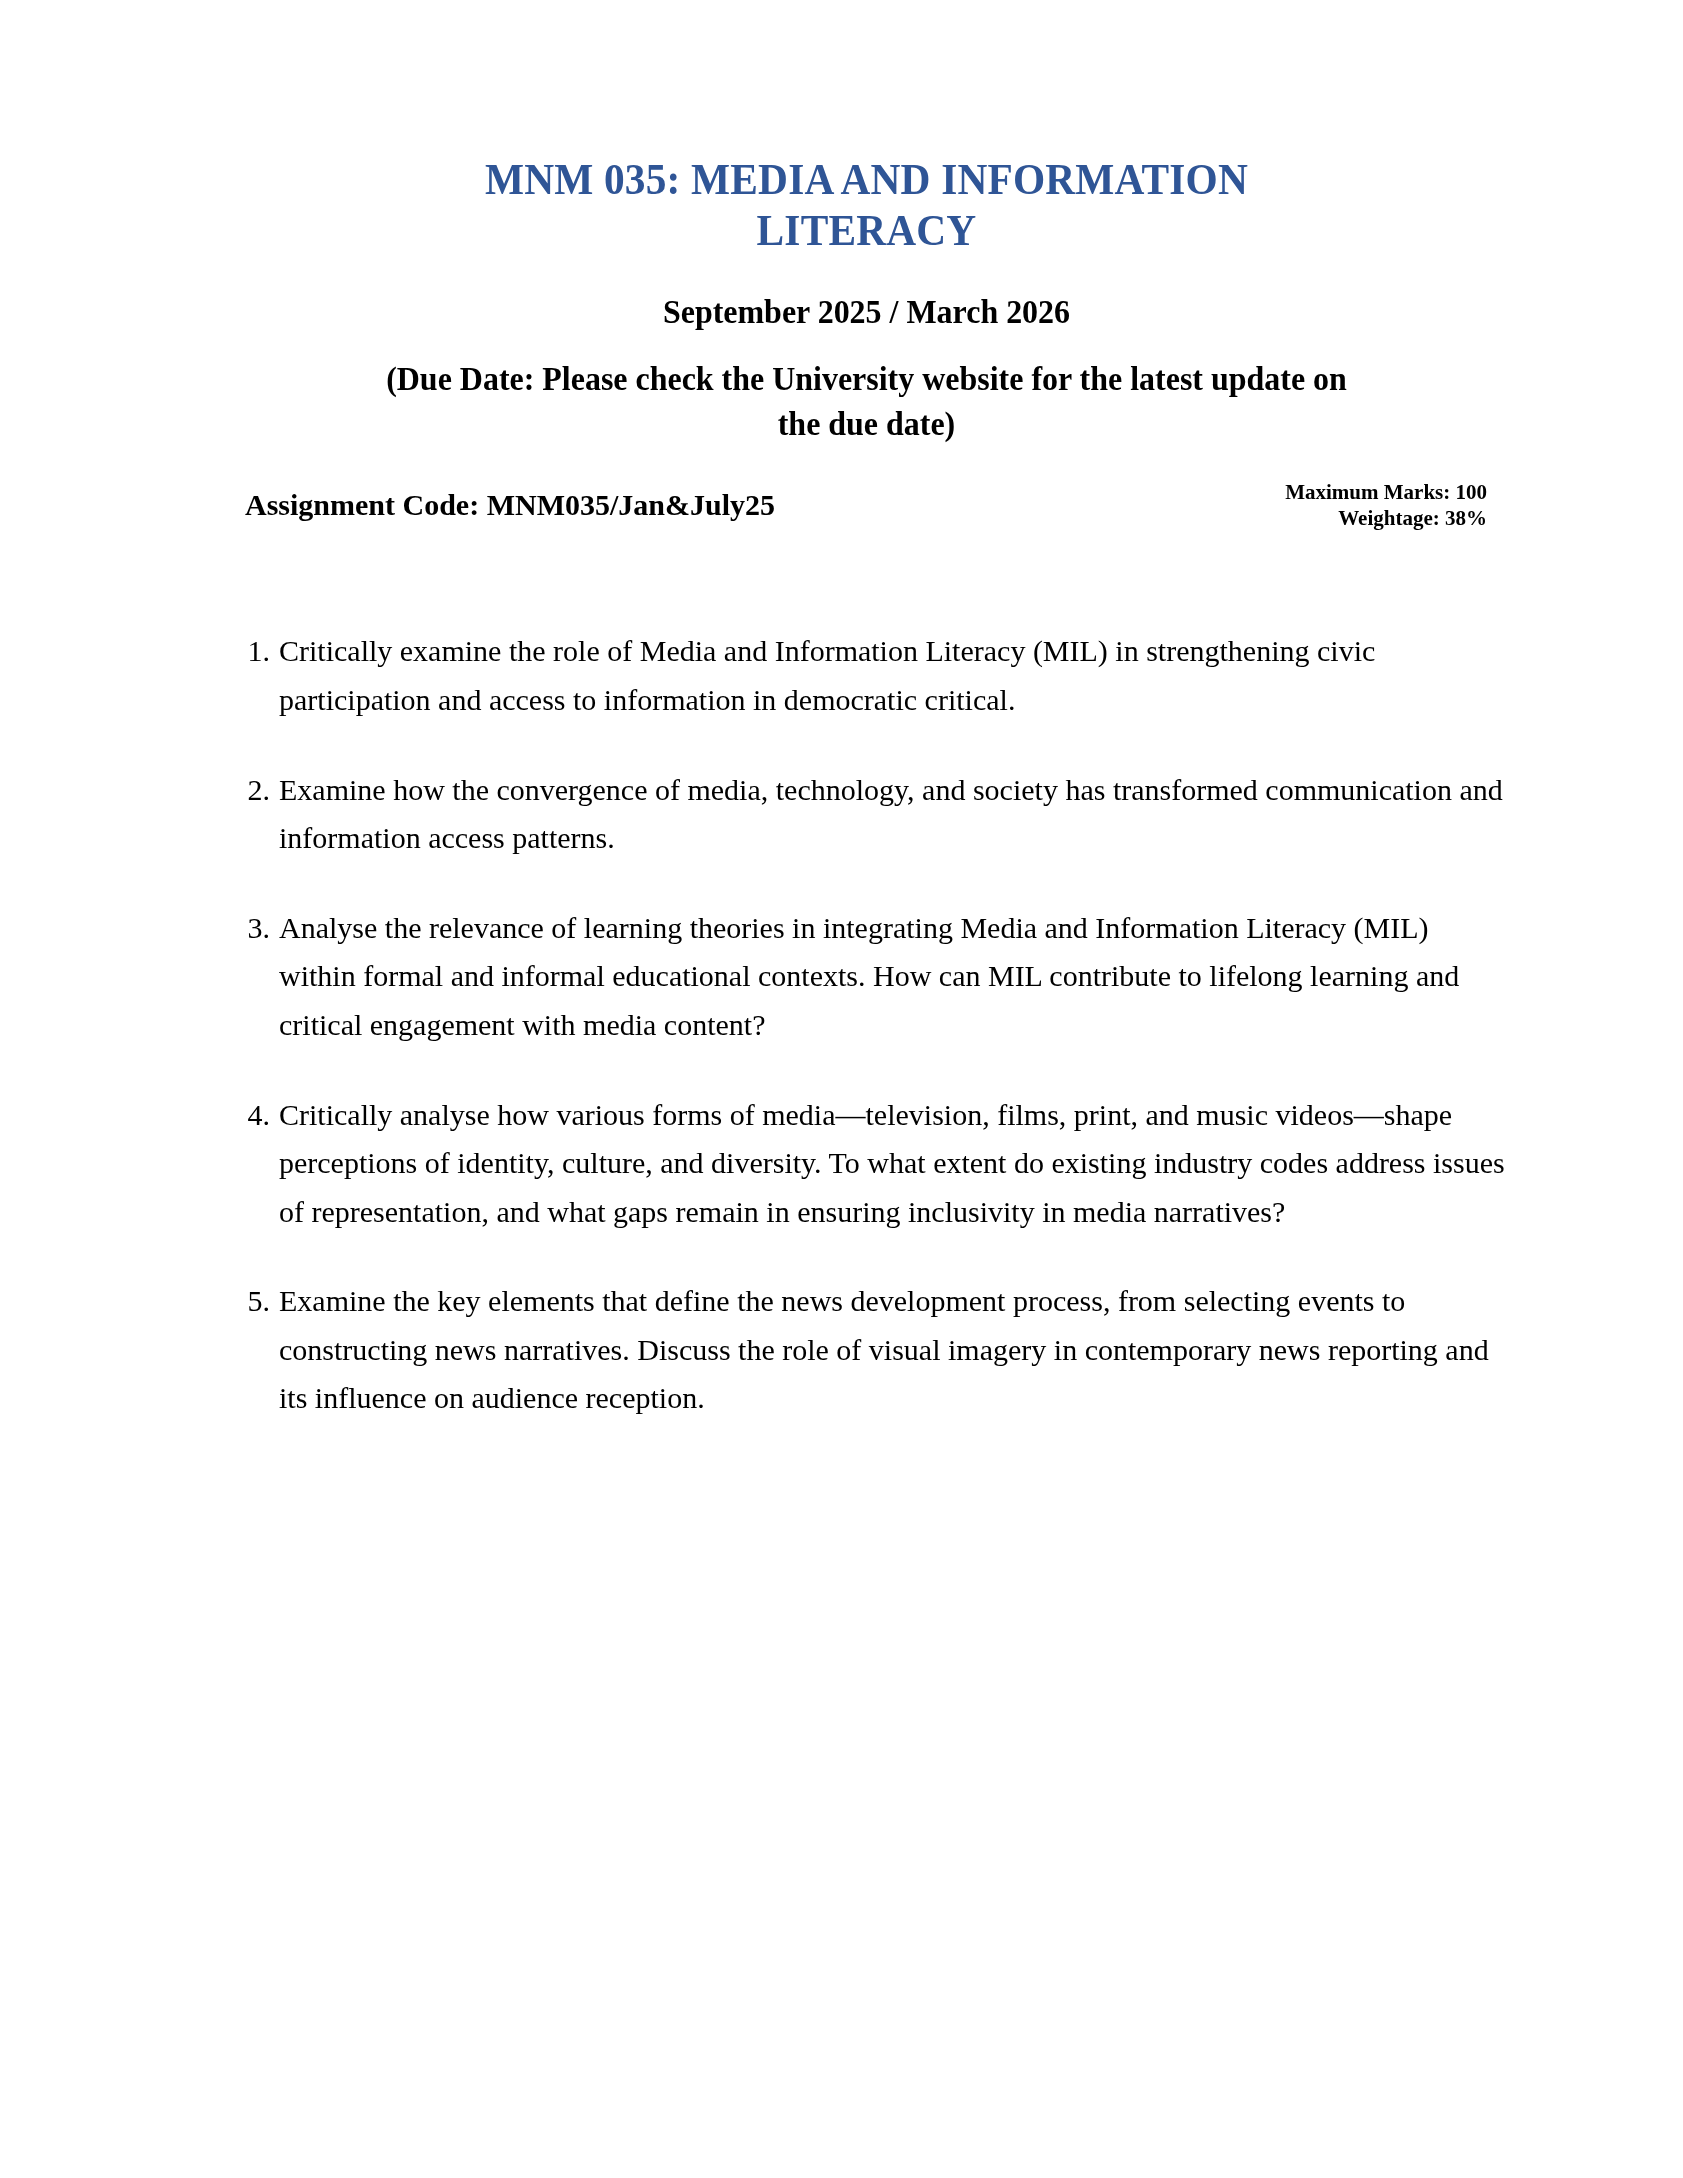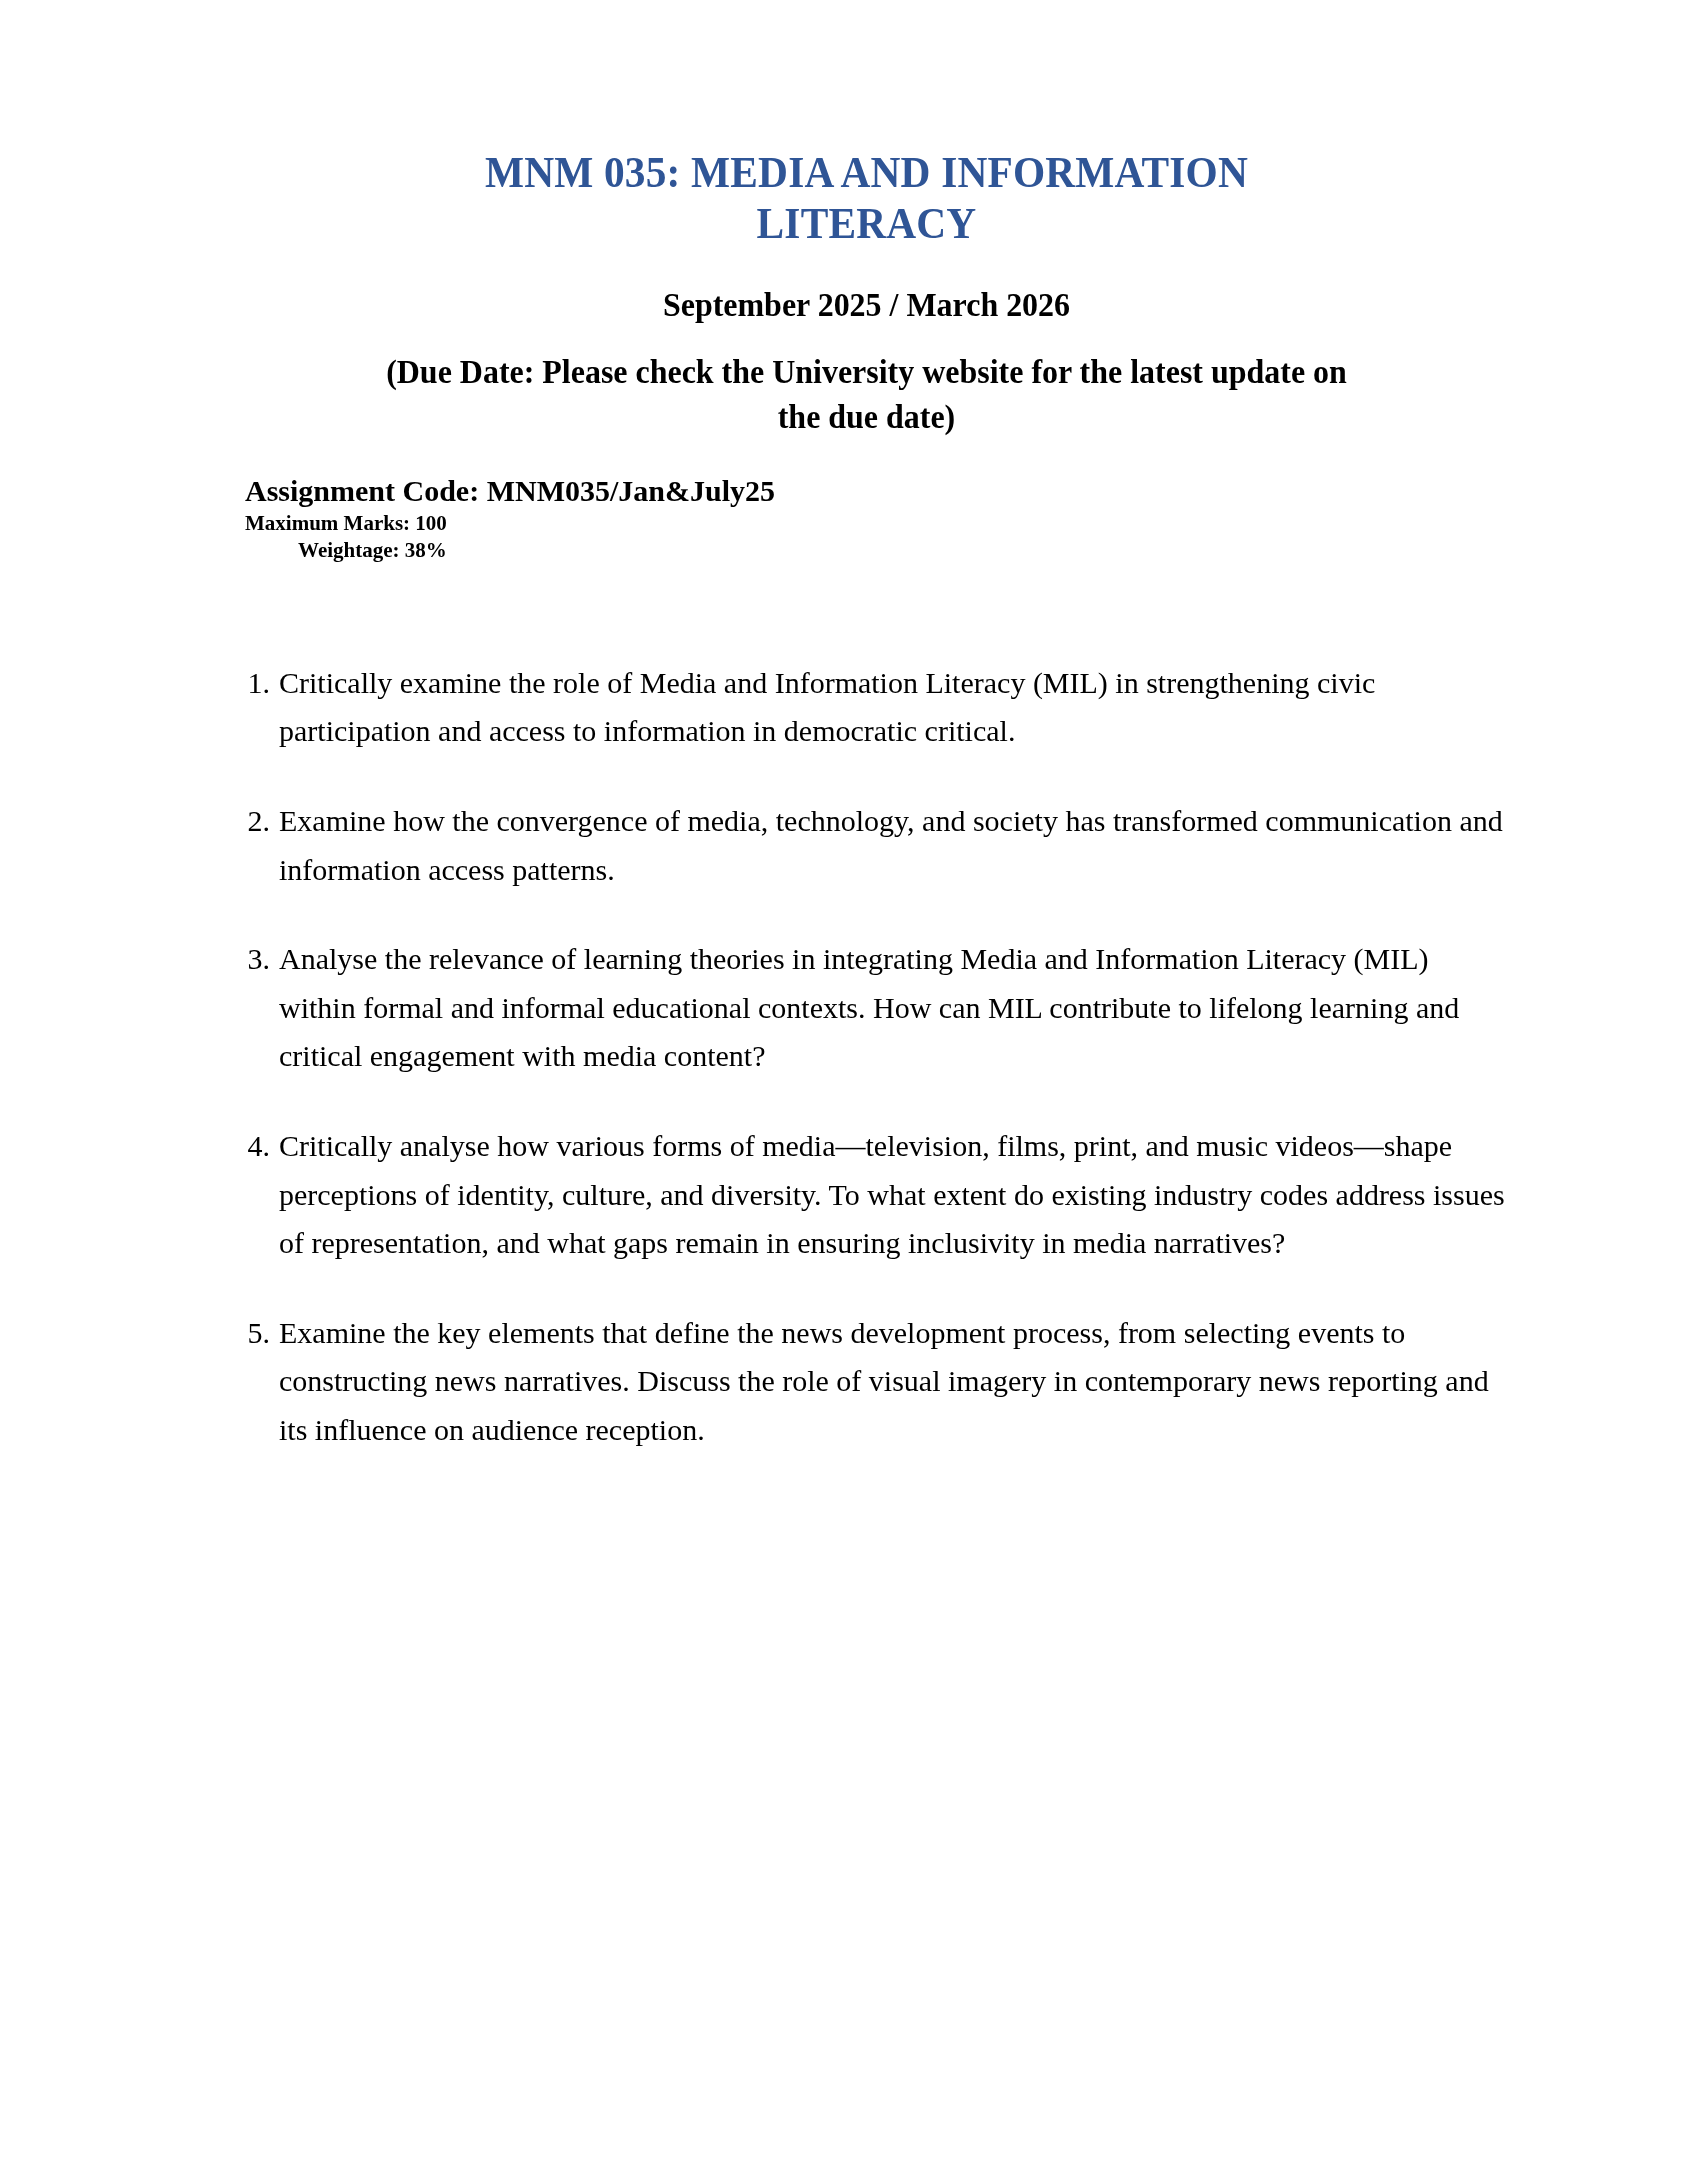--- a/index.html
+++ b/index.html
@@ -7,21 +7,21 @@
     margin: 0;
     padding: 0;
     background: #ffffff;
   }
 
   .page {
     position: relative;
     width: 1683px;
     height: 1656px;
     background: #ffffff;
-    margin: 0 auto;
+    margin: 7px auto;
     overflow: hidden;
     font-family: "Liberation Serif", "DejaVu Serif", serif;
     color: #000000;
     box-sizing: border-box;
     padding-left: 12px;
   }
 
   .content {
     position: absolute;
     left: 228px;
@@ -62,25 +62,24 @@
     margin: 0;
     padding-top: 24px;
     transform: scaleX(0.94);
     transform-origin: center top;
   }
 
   
   .meta-row {
     display: flex;
     justify-content: space-between;
-    align-items: flex-start;
+    align-items: center;
     padding-top: 32px;
     padding-left: 17px;
     padding-right: 18px;
-    flex-direction: column;
   }
 
   .assignment-code {
     font-weight: bold;
     font-size: 30px;
     line-height: 1.28;
     white-space: nowrap;
   }
 
   .marks-block {

